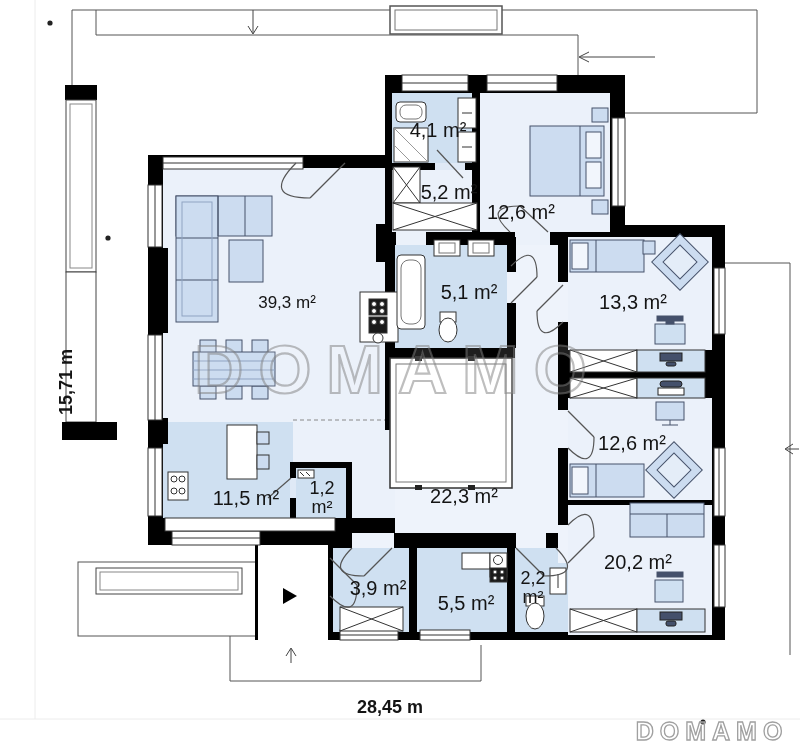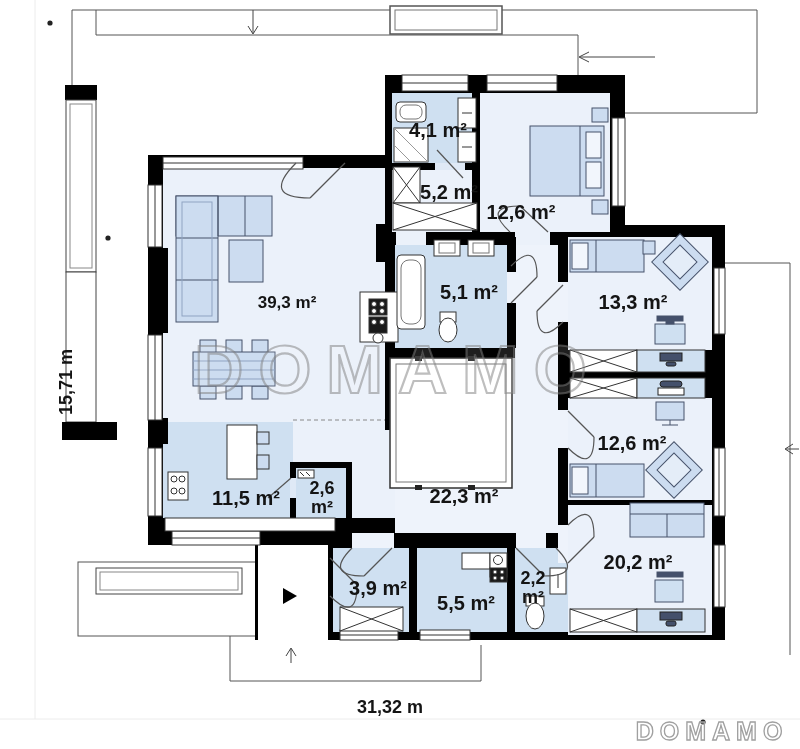--- a/index.html
+++ b/index.html
@@ -1,19 +1,19 @@
 <!DOCTYPE html>
 <html><head>
 <meta charset="utf-8">
 <style>
   html,body{margin:0;padding:0;background:#fff;}
   #canvas{position:relative;width:800px;height:749px;background:#ffffff;overflow:hidden;
           font-family:"Liberation Sans",sans-serif;}
   svg{position:absolute;left:0;top:0;}
-  .lbl{position:absolute;transform:translate(-50%,-50%);font-weight:bold;color:#141414;
+  .lbl{position:absolute;transform:translate(-50%,-50%);font-weight:normal;color:#141414;
        white-space:nowrap;line-height:1.05;text-align:center;letter-spacing:0px;}
   .lbl-big{font-size:17px;}
   .lbl-std{font-size:20px;}
   .lbl-sm{font-size:18px;}
   .dim{position:absolute;transform:translate(-50%,-50%);font-weight:bold;font-size:18px;color:#141414;white-space:nowrap;}
   .dim-v{transform:translate(-50%,-50%) rotate(-90deg);}
   #watermark{position:absolute;left:398px;top:369px;transform:translate(-50%,-50%);
              font-size:68px;font-weight:bold;letter-spacing:15px;
              color:rgba(255,255,255,0.12);-webkit-text-stroke:2.2px rgba(125,125,125,0.5);}
   #logo{position:absolute;left:712px;top:731px;transform:translate(-50%,-50%);
@@ -465,31 +465,31 @@
 
 <div class="lbl lbl-big" style="left:287px;top:303px">39,3 m²</div>
 <div class="lbl lbl-std" style="left:438px;top:130px">4,1 m²</div>
 <div class="lbl lbl-std" style="left:449px;top:192px">5,2 m²</div>
 <div class="lbl lbl-std" style="left:521px;top:212px">12,6 m²</div>
 <div class="lbl lbl-std" style="left:469px;top:292px">5,1 m²</div>
 <div class="lbl lbl-std" style="left:633px;top:302px">13,3 m²</div>
 <div class="lbl lbl-std" style="left:632px;top:443px">12,6 m²</div>
 <div class="lbl lbl-std" style="left:246px;top:498px">11,5 m²</div>
 <div class="lbl lbl-sm" style="left:322px;top:498px">
-  <span>2,6</span><br>
+  <span>1,2</span><br>
   <span>m²</span>
 </div>
 <div class="lbl lbl-std" style="left:464px;top:496px">22,3 m²</div>
 <div class="lbl lbl-std" style="left:638px;top:562px">20,2 m²</div>
 <div class="lbl lbl-std" style="left:378px;top:588px">3,9 m²</div>
 <div class="lbl lbl-std" style="left:466px;top:603px">5,5 m²</div>
 <div class="lbl lbl-sm" style="left:533px;top:588px">
   <span>2,2</span><br>
   <span>m²</span>
 </div>
 
 <div class="dim dim-v" style="left:66px;top:382px">15,71 m</div>
-<div class="dim" style="left:390px;top:707px">31,32 m</div>
+<div class="dim" style="left:390px;top:707px">28,45 m</div>
 
 <div id="watermark">DOMAMO</div>
 <div id="logo">DOMAMO</div>
 
 </div>
 
 </body></html>

